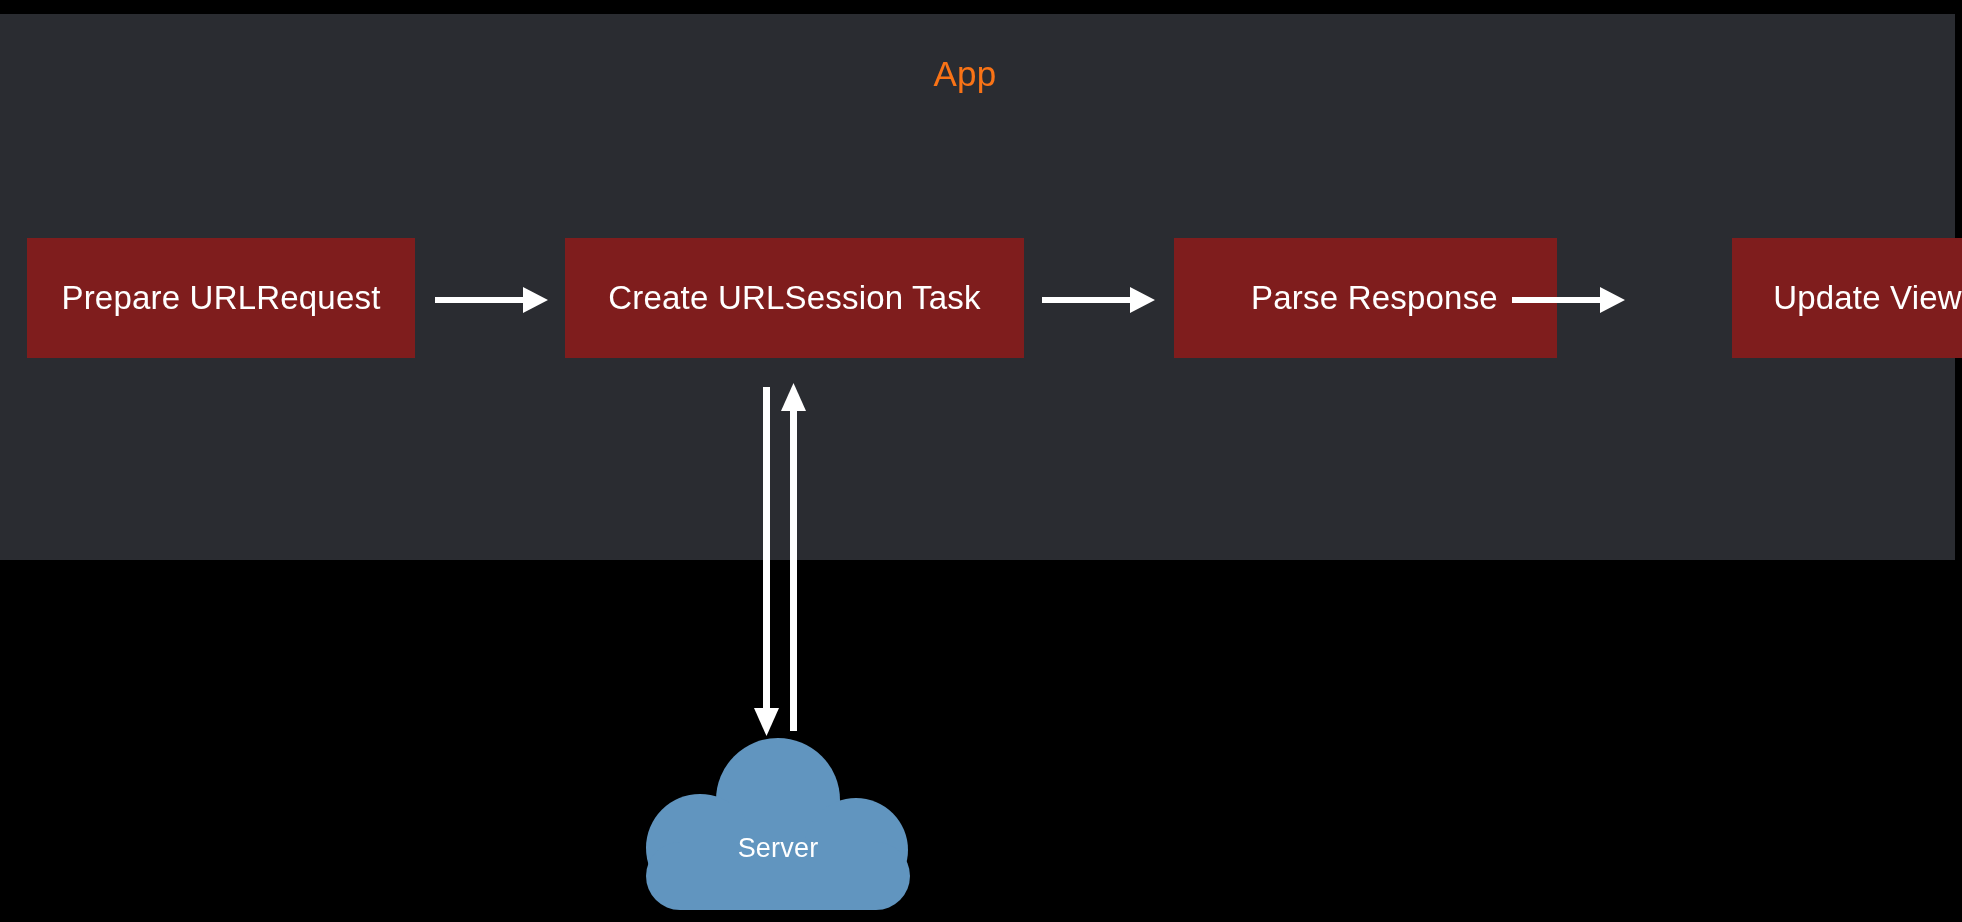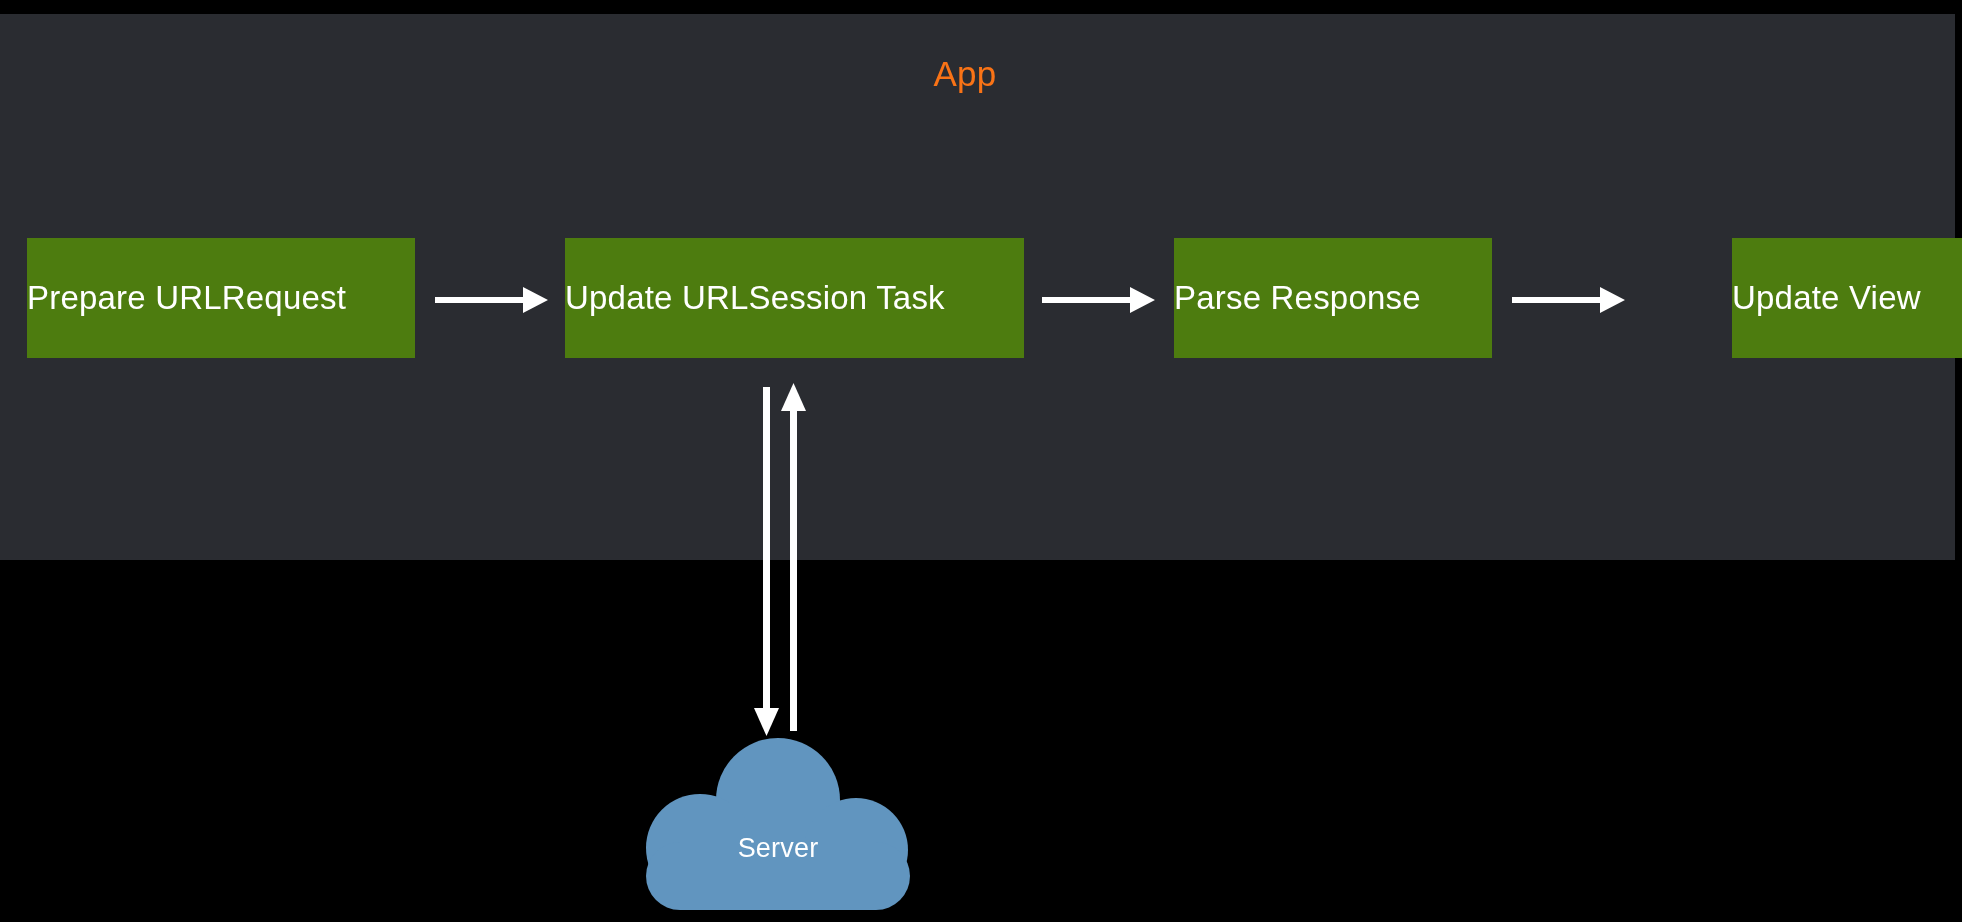--- a/index.html
+++ b/index.html
@@ -42,36 +42,36 @@
     font-weight: 400;
     letter-spacing: 0.2px;
     line-height: 40px;
   }
 
   
   .node-box {
     position: absolute;
     top: 224px;
     height: 120px;
-    background: #4d7c0f;
+    background: #7f1d1d;
     display: flex;
     align-items: center;
-    justify-content: flex-start;
+    justify-content: center;
   }
   .node-label {
     color: #ffffff;
     font-size: 33px;
     font-weight: 400;
     white-space: nowrap;
     letter-spacing: 0.2px;
   }
 
   .node-0 { left: 27px;   width: 388px; }
   .node-1 { left: 565px;  width: 459px; }
-  .node-2 { left: 1174px; width: 318px; }
+  .node-2 { left: 1174px; width: 365px; padding-left: 18px; }
   .node-3 { left: 1732px; width: 271px; }
 
   
   .h-arrow {
     position: absolute;
     top: 270px;
     height: 32px;
   }
   .h-arrow svg { display: block; }
 
@@ -124,21 +124,21 @@
       <span class="node-label">Prepare URLRequest</span>
     </div>
 
     <div class="h-arrow harrow-0">
       <svg width="115" height="32" viewBox="0 0 115 32">
         <path d="M0 13 L88 13 L88 3 L113 16 L88 29 L88 19 L0 19 Z" fill="#ffffff"></path>
       </svg>
     </div>
 
     <div class="node-box node-1">
-      <span class="node-label">Update URLSession Task</span>
+      <span class="node-label">Create URLSession Task</span>
     </div>
 
     <div class="h-arrow harrow-1">
       <svg width="115" height="32" viewBox="0 0 115 32">
         <path d="M0 13 L88 13 L88 3 L113 16 L88 29 L88 19 L0 19 Z" fill="#ffffff"></path>
       </svg>
     </div>
 
     <div class="node-box node-2">
       <span class="node-label">Parse Response</span>

